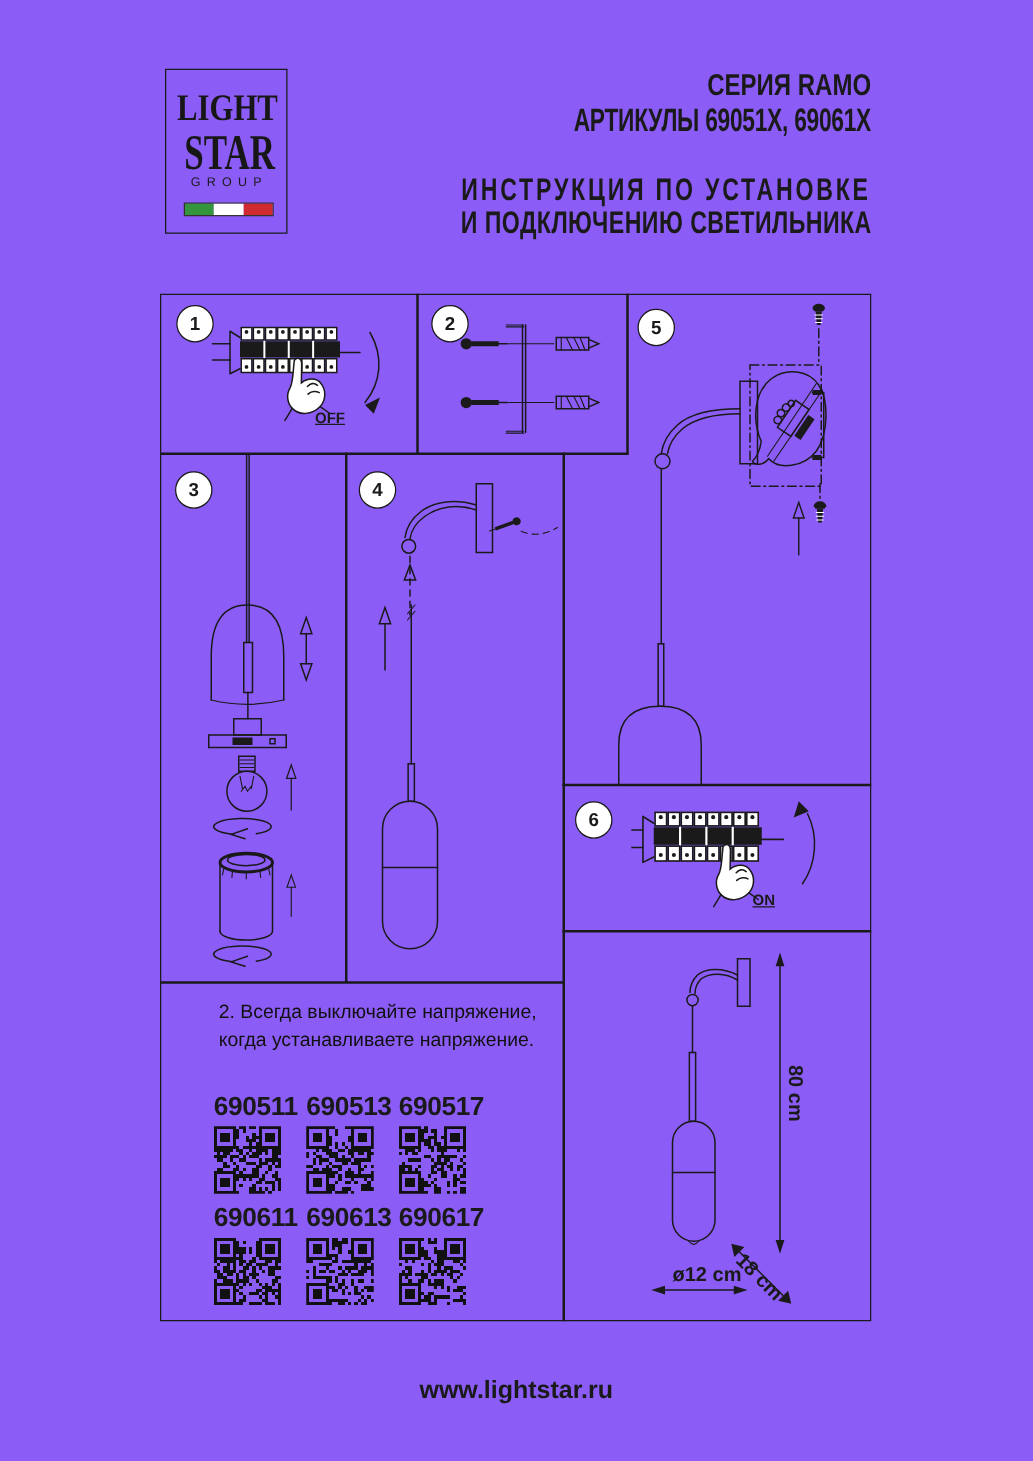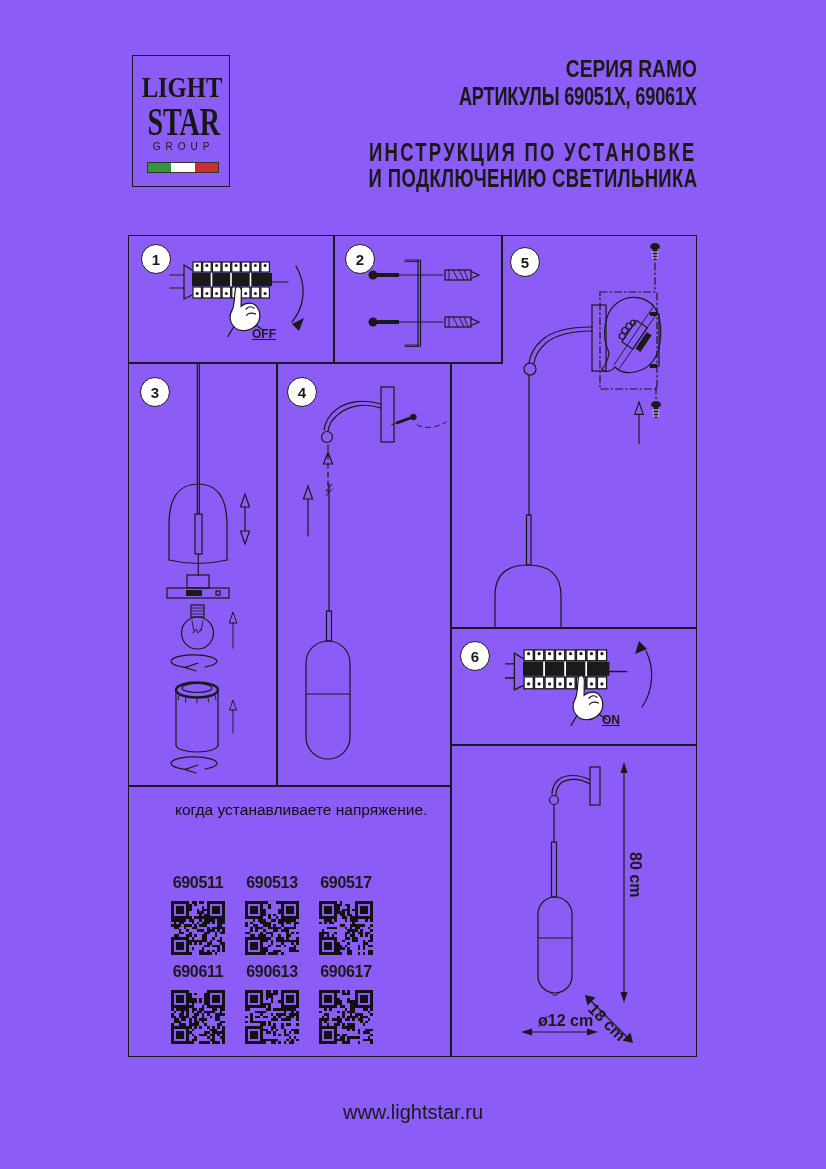--- a/index.html
+++ b/index.html
@@ -34,30 +34,30 @@
   
   .art{position:absolute;}
   .art path,.art line,.art rect,.art circle,.art ellipse,.art polyline
       {stroke:#1a1a1a;fill:none;stroke-width:1.2;stroke-linecap:round;}
   .fillk{fill:#1a1a1a !important;stroke:none !important;}
   .dashdot{stroke-dasharray:7 3 1.5 3;}
   .dash{stroke-dasharray:5 4;}
   
   .switch-label{position:absolute;font-weight:bold;font-size:12px;text-decoration:underline;}
   .notes{position:absolute;left:175px;top:799px;font-size:15.5px;line-height:22.5px;color:#111;}
-  .prod-label{position:absolute;width:54px;text-align:center;font-weight:bold;font-size:16px;
+  .prod-label{position:absolute;width:54px;text-align:center;font-weight:bold;font-size:21px;
               letter-spacing:-.3px;white-space:nowrap;}
   .qr{position:absolute;width:54px;height:54px;}
   .qr svg{width:100%;height:100%;display:block;}
   .dim-label{position:absolute;font-weight:bold;font-size:16px;white-space:nowrap;}
   #dim-80{left:626px;top:852px;writing-mode:vertical-rl;}
   #dim-18{left:597px;top:1000px;transform:rotate(45deg);transform-origin:0 0;}
   #dim-12{left:538px;top:1012px;width:72px;text-align:left;}
   .footer{position:absolute;left:0;top:1101px;width:826px;text-align:center;
-          font-weight:normal;font-size:20px;}
+          font-weight:bold;font-size:20px;}
 </style>
 </head>
 <body>
 
 <div class="page">
 
   <svg width="0" height="0" style="position:absolute" class="art" aria-hidden="true">
     <defs>
       <g id="tip">
           <rect x="0" y="0" width="8.5" height="10" style="fill:#fff"></rect>
@@ -278,20 +278,21 @@
       </g>
     <g transform="translate(58,40) rotate(-14)">
         <use href="#hand"></use>
       </g>
     <path d="M137,66 C148,50 150,28 141,10"></path>
     <path d="M142,8 l-12,5 l4,-13 z" class="fillk"></path>
   </svg>
   <div class="switch-label" style="left:602px;top:713px">ON</div>
 
   <div class="notes">
+    <div>2. Всегда выключайте напряжение,</div>
     <div>когда устанавливаете напряжение.</div>
   </div>
 
   <div class="prod-label" style="left:171px;top:874px">690511</div>
   <div class="prod-label" style="left:245px;top:874px">690513</div>
   <div class="prod-label" style="left:319px;top:874px">690517</div>
   <div class="qr" style="left:171px;top:901px">
       <svg viewBox="0 0 21 21" shape-rendering="crispEdges" fill="#111">
         <path d="M0,0h7v7h-7z M1,1v5h5v-5z" fill-rule="evenodd"></path>
         <rect x="2" y="2" width="3" height="3"></rect>

